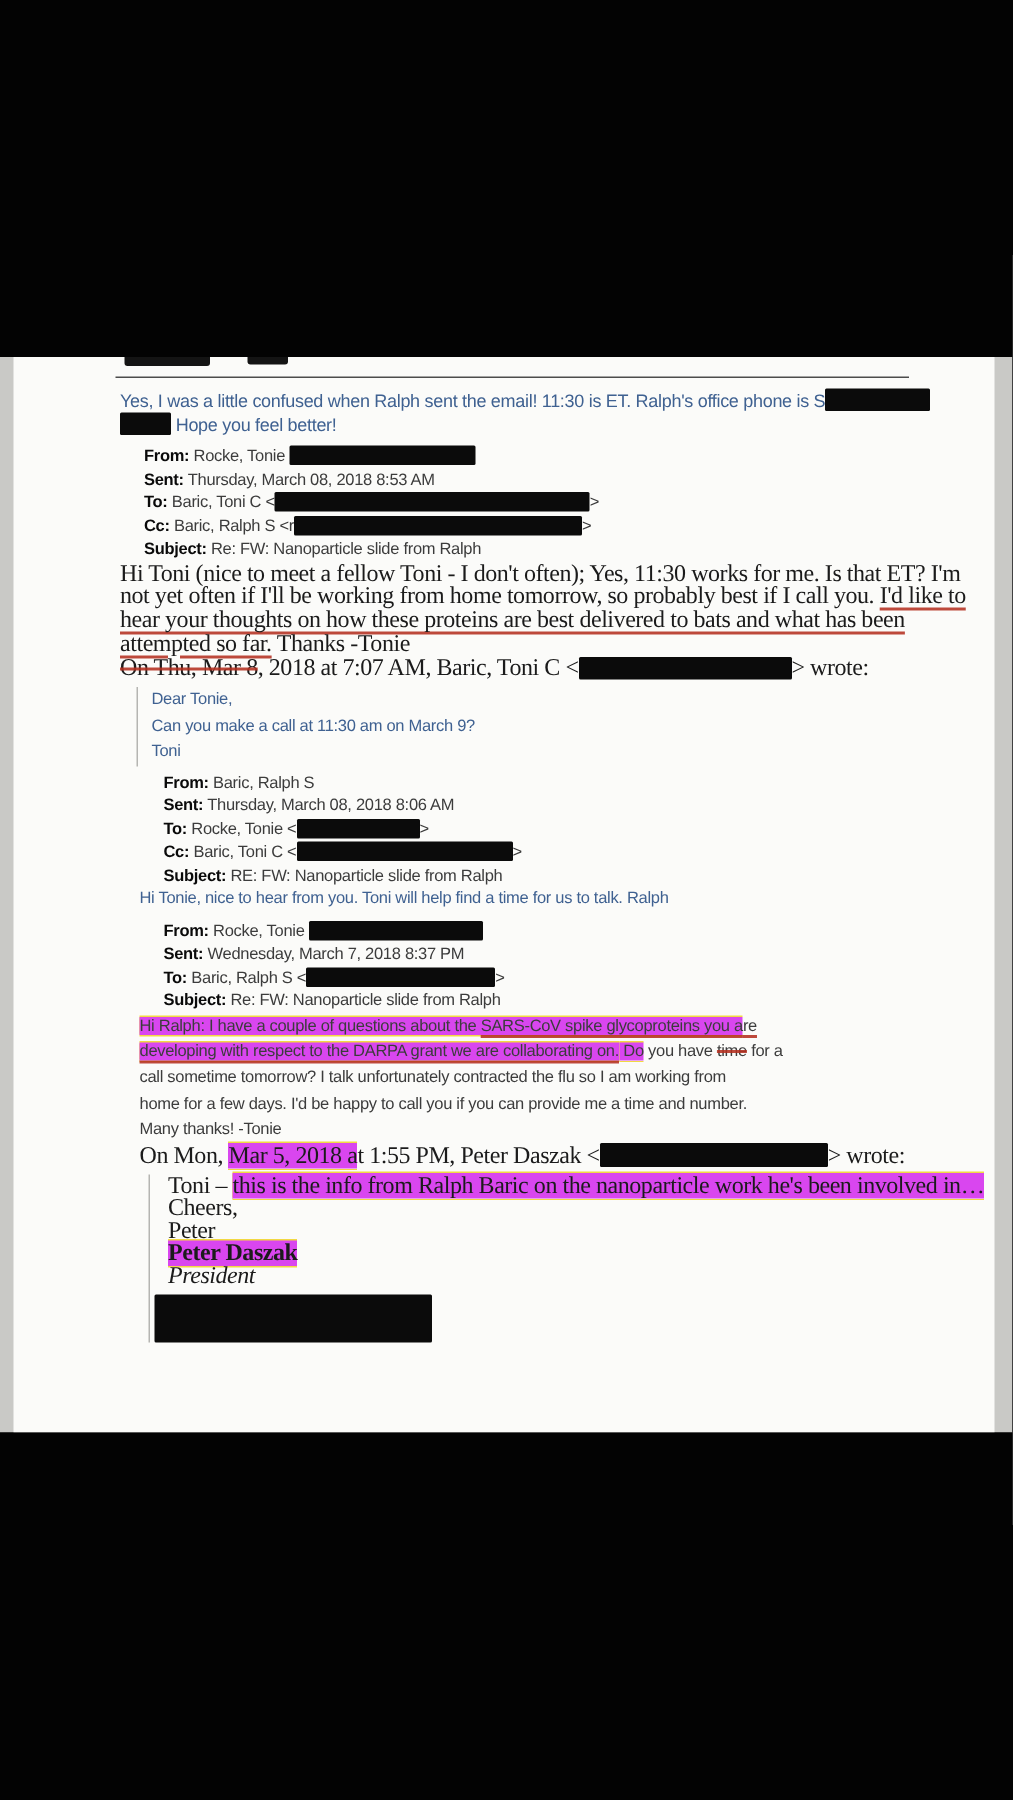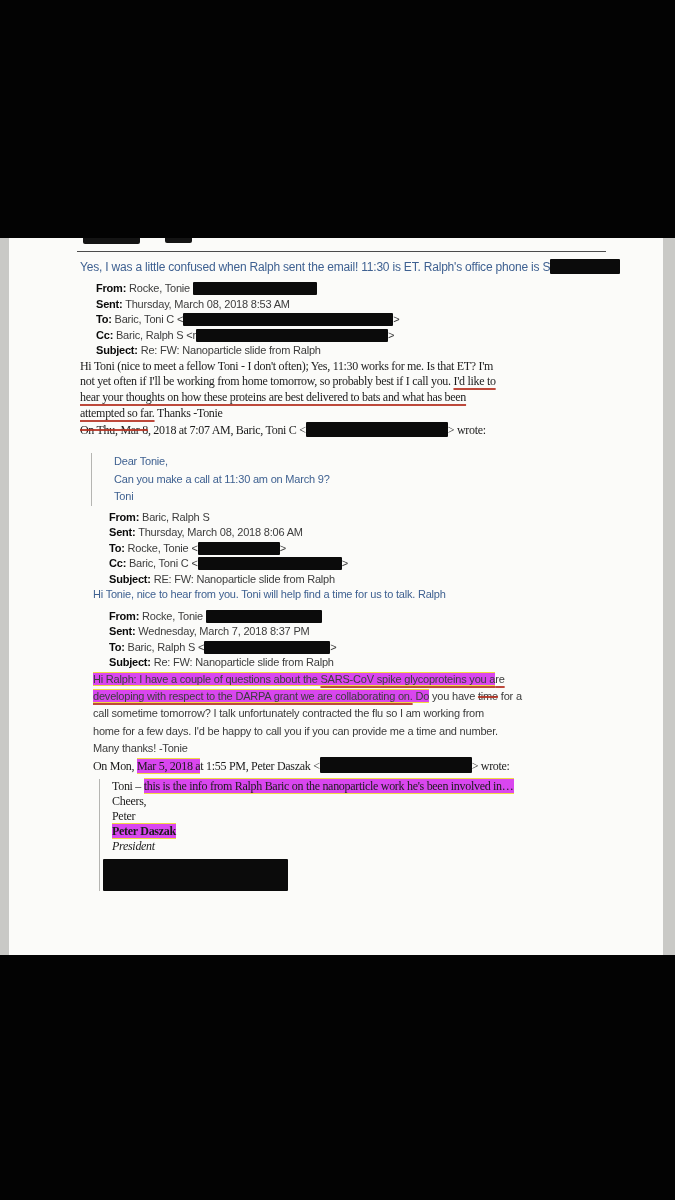--- a/index.html
+++ b/index.html
@@ -8,29 +8,29 @@
   .bar{position:absolute;left:0;width:675px;background:#030303;}
   .bar.top{top:0;height:238px;}
   .bar.bottom{top:955px;height:245px;}
 
   .doc{position:absolute;top:238px;left:0;width:675px;height:717px;background:#c9c9c6;}
   .paper{position:absolute;left:9px;top:0;width:654px;height:717px;background:#fbfbf9;
          box-sizing:border-box;padding-left:71px;overflow:hidden;}
 
   .line{white-space:pre;}
   .sans{font-size:11px;letter-spacing:-0.2px;color:#3c3c3c;}
-  .serif{font-family:"Liberation Serif","DejaVu Serif",serif;font-size:12px;
+  .serif{font-family:"Liberation Serif","DejaVu Serif",serif;font-size:16px;
          letter-spacing:-0.3px;color:#1b1b1b;}
   .blue{color:#3f6191;}
   .intro .line{line-height:16px;font-size:12px;}
   .hdrs .line{line-height:15.5px;}
   .hdrs .b{color:#0a0a0a;padding-left:16px;}
   .body1 .line{line-height:15.8px;}
   .attrib .line{line-height:15.8px;}
-  .quote1{margin:15px 0 4px 11px;border-left:1.5px solid #b5b5b2;padding-left:22px;}
+  .quote1{margin:5px 0 4px 11px;border-left:1.5px solid #b5b5b2;padding-left:9px;}
   .quote1 .line{line-height:17.5px;}
   .ind{margin-left:13px;}
   .body2 .line{line-height:15.5px;}
   .body3 .line{line-height:17.2px;}
   .quote2{margin:4px 0 0 19px;border-left:1.5px solid #b5b5b2;padding-left:12px;}
   .quote2 .line{line-height:15px;}
 
   .b{font-weight:bold;}
   .i{font-style:italic;}
   .hl{background:#d946ef;box-shadow:0 1px 0 #f2d943, 0 -1px 0 #f2d943;}
@@ -60,20 +60,21 @@
     <div class="paper">
 
       <div class="clipped-row">
         <span class="smudge s1"></span>
         <span class="smudge s2"></span>
       </div>
       <hr class="rule">
 
       <div class="intro sans blue">
           <div class="line"><span>Yes, I was a little confused when Ralph sent the email! 11:30 is ET. Ralph's office phone is S</span><span class="redact" style="width: 70px; height: 15px;"></span></div>
+          <div class="line"><span class="redact" style="width: 34px; height: 15px;"></span><span> Hope you feel better!</span></div>
         </div>
 
       <div class="hdrs sans gap6">
           <div class="line"><span class="b">From:</span><span> Rocke, Tonie </span><span class="redact" style="width: 124px; height: 13px;"></span></div>
           <div class="line"><span class="b">Sent:</span><span> Thursday, March 08, 2018 8:53 AM</span></div>
           <div class="line"><span class="b">To:</span><span> Baric, Toni C &lt;</span><span class="redact" style="width: 210px; height: 13px;"></span><span>&gt;</span></div>
           <div class="line"><span class="b">Cc:</span><span> Baric, Ralph S &lt;r</span><span class="redact" style="width: 192px; height: 13px;"></span><span>&gt;</span></div>
           <div class="line"><span class="b">Subject:</span><span> Re: FW: Nanoparticle slide from Ralph</span></div>
         </div>
 

